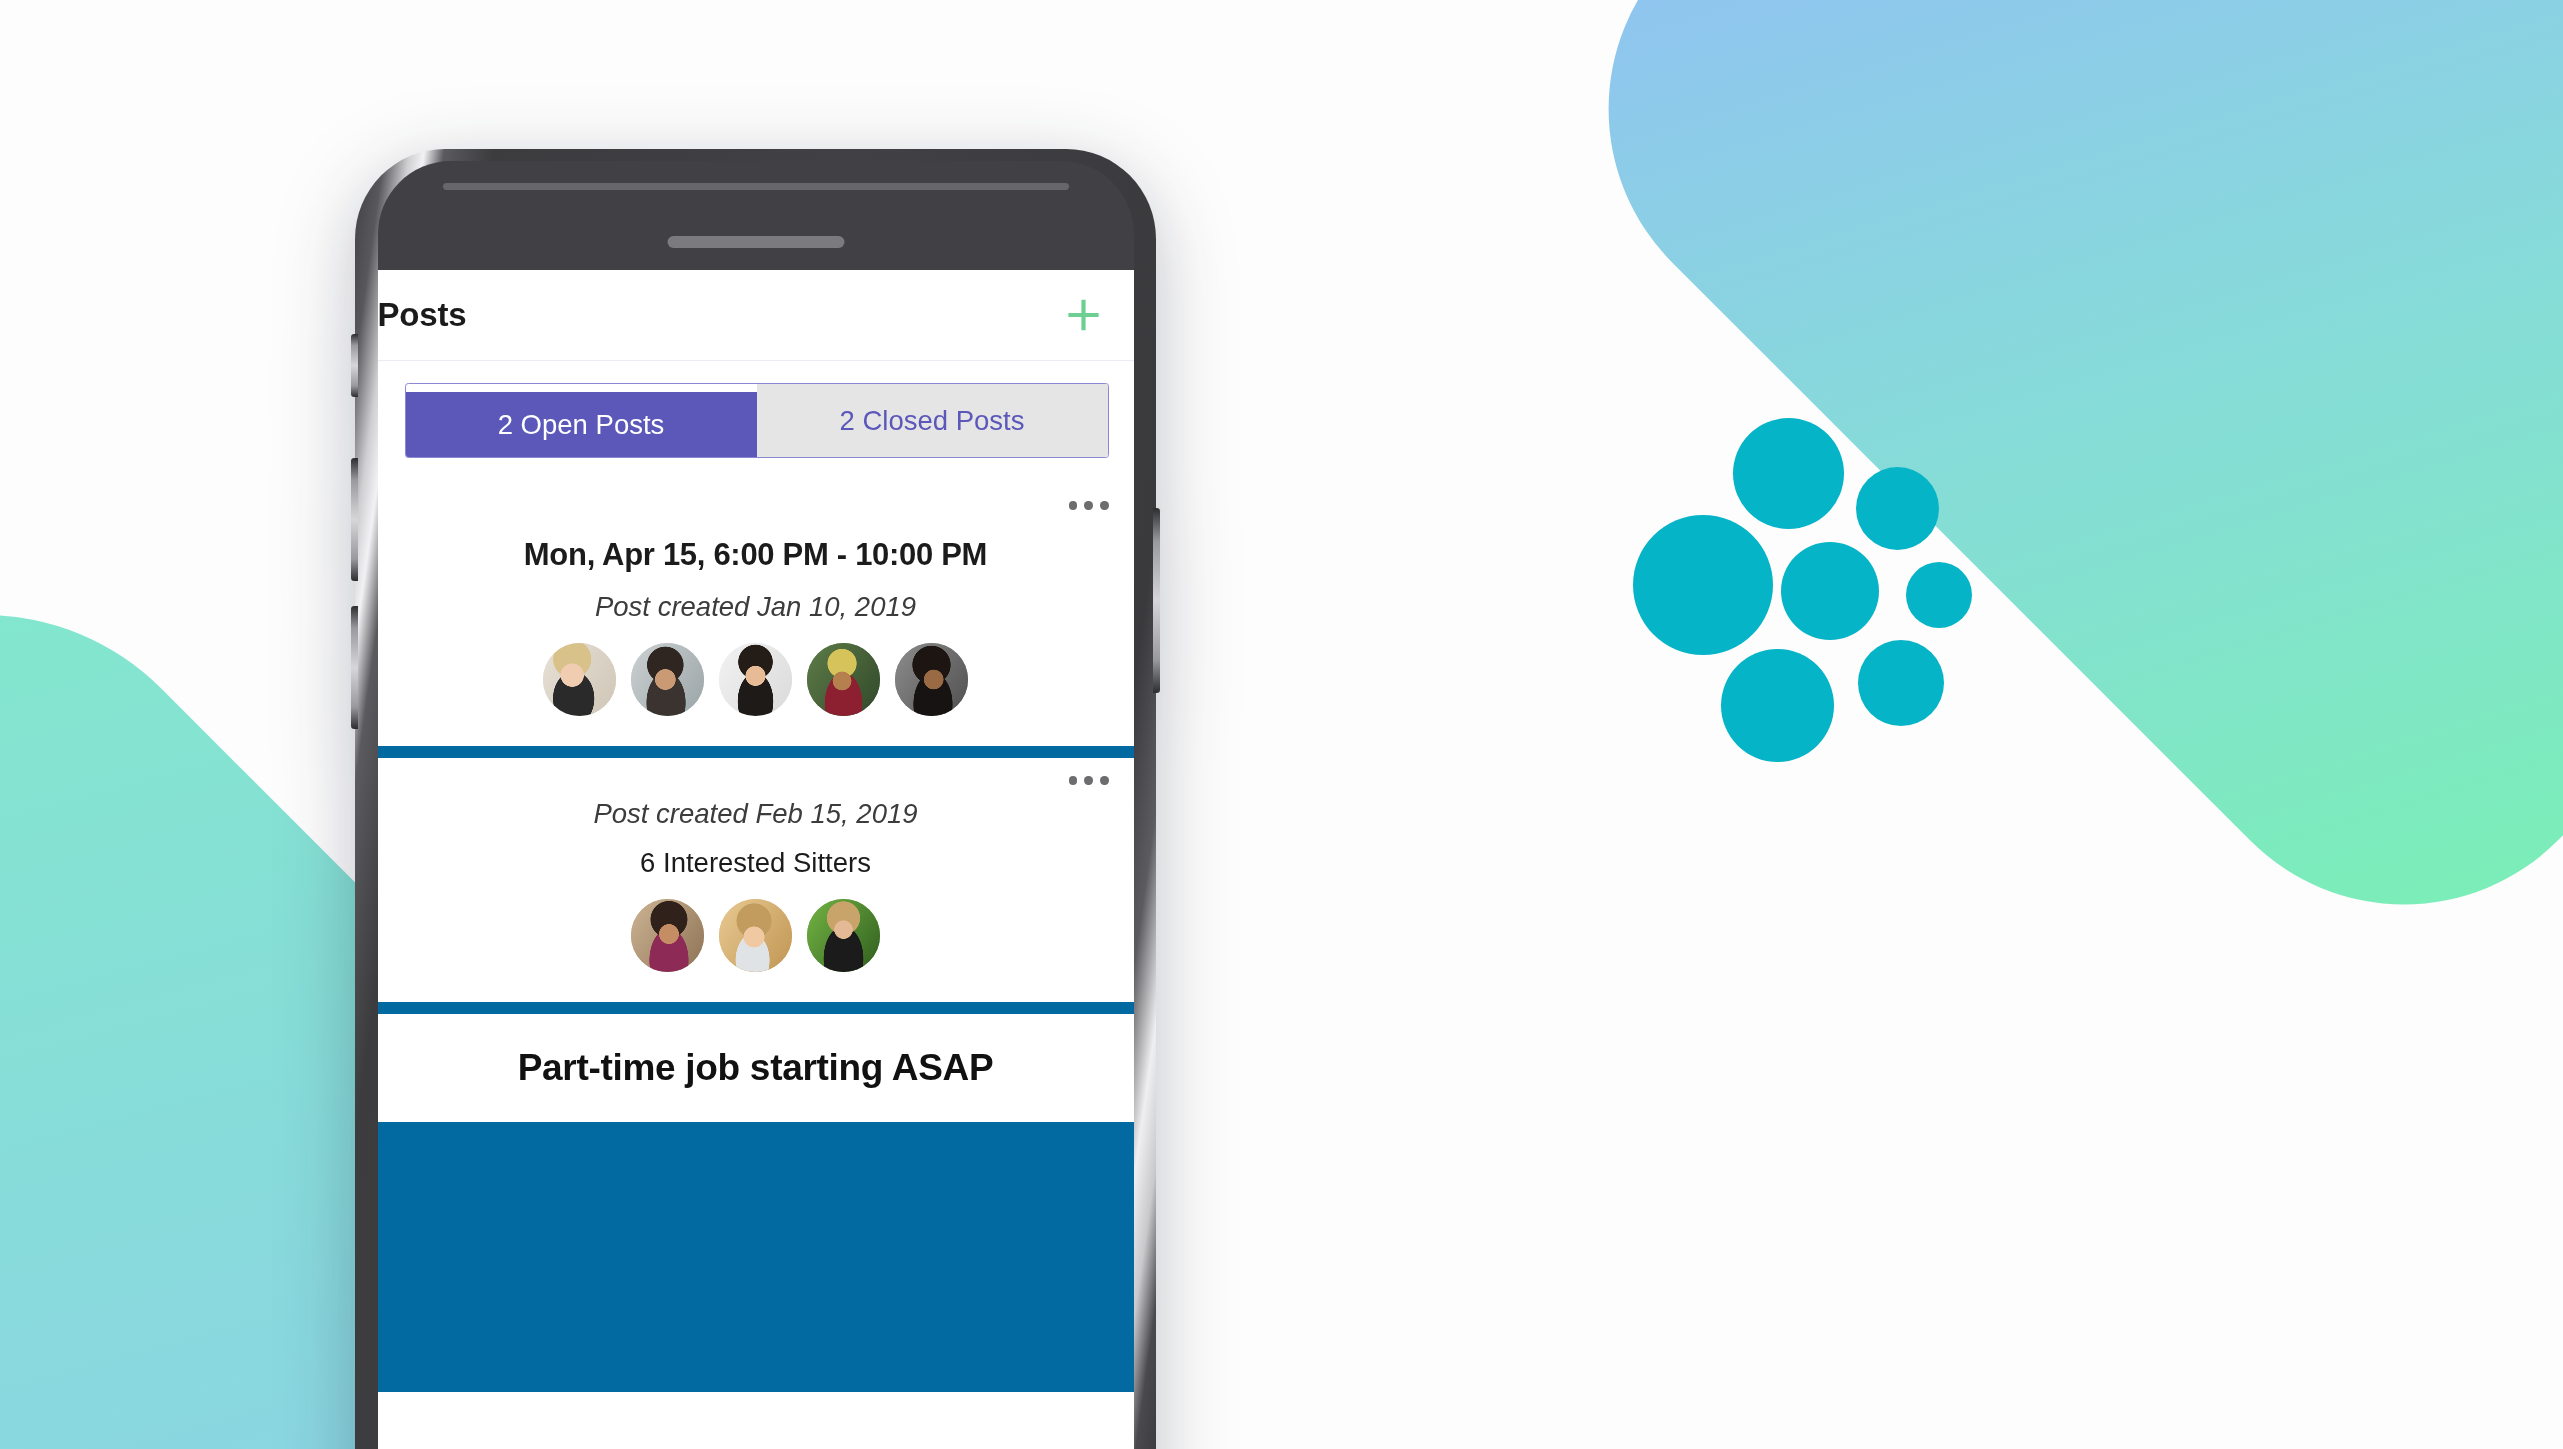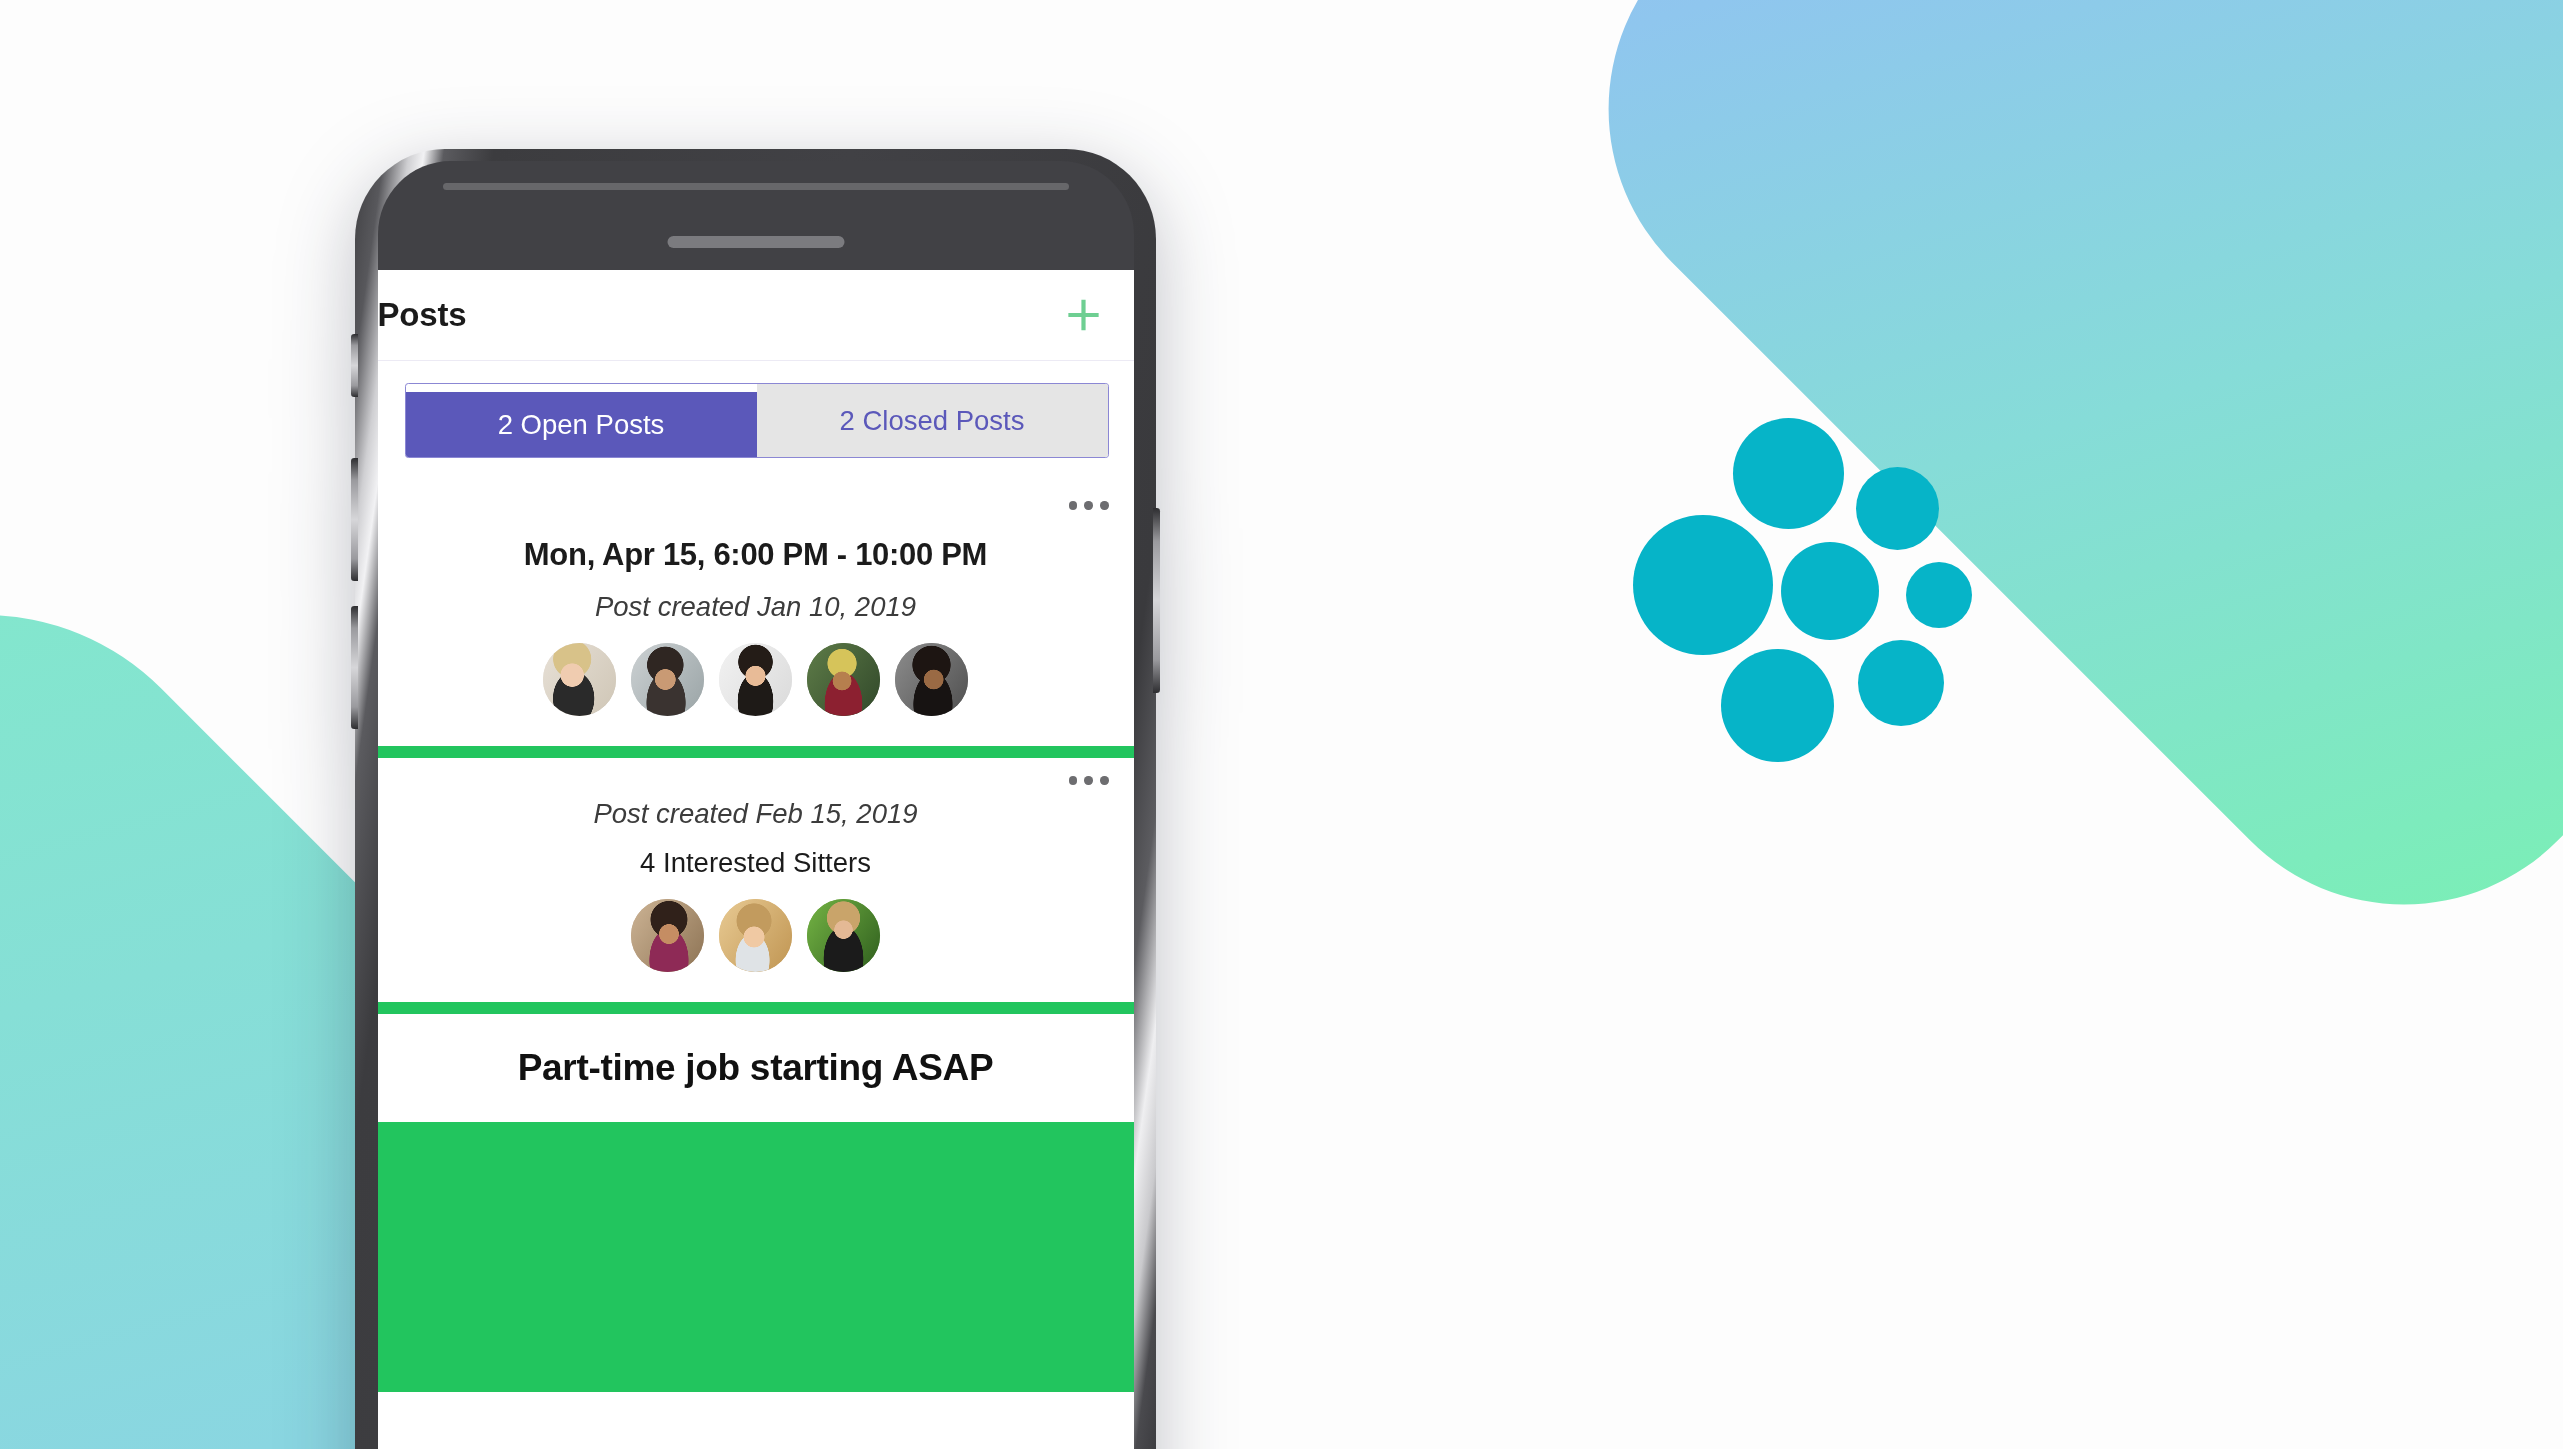--- a/index.html
+++ b/index.html
@@ -178,21 +178,21 @@
     background: #5b58ba;
     color: #ffffff;
     margin-top: 8px;
   }
   .seg.inactive {
     background: #e5e5e5;
     color: #5b58ba;
   }
 
   .feed {
-    background: #22c55e;
+    background: #0369a1;
     height: 909px;
     overflow: hidden;
   }
   .post-card {
     position: relative;
     background: #ffffff;
     padding: 22px 0 30px 0;
     margin-bottom: 11.7px;
     text-align: center;
   }
@@ -360,21 +360,21 @@
           </div>
         </div>
 
         <div class="post-card">
           <div class="post-menu">
             <i></i>
             <i></i>
             <i></i>
           </div>
           <div class="post-created">Post created Feb 15, 2019</div>
-          <div class="post-count">4 Interested Sitters</div>
+          <div class="post-count">6 Interested Sitters</div>
           <div class="avatars">
             <div class="avatar" style="background:linear-gradient(140deg,#cbb193 0%,#ab8d6d 60%,#8a6f52 100%);">
               <div class="face" style="background:
                    radial-gradient(circle at 52% 48%, #c58d63 0 18%, transparent 19%),
                    radial-gradient(circle at 52% 28%, #30211a 0 28%, transparent 29%),
                    radial-gradient(ellipse at 52% 84%, #8e2a56 0 36%, transparent 37%),
                    linear-gradient(125deg,#cdb495 0%,#8d7354 100%);"></div>
             </div>
             <div class="avatar" style="background:linear-gradient(140deg,#e6c78d 0%,#d4ab63 60%,#b98c46 100%);">
               <div class="face" style="background:

